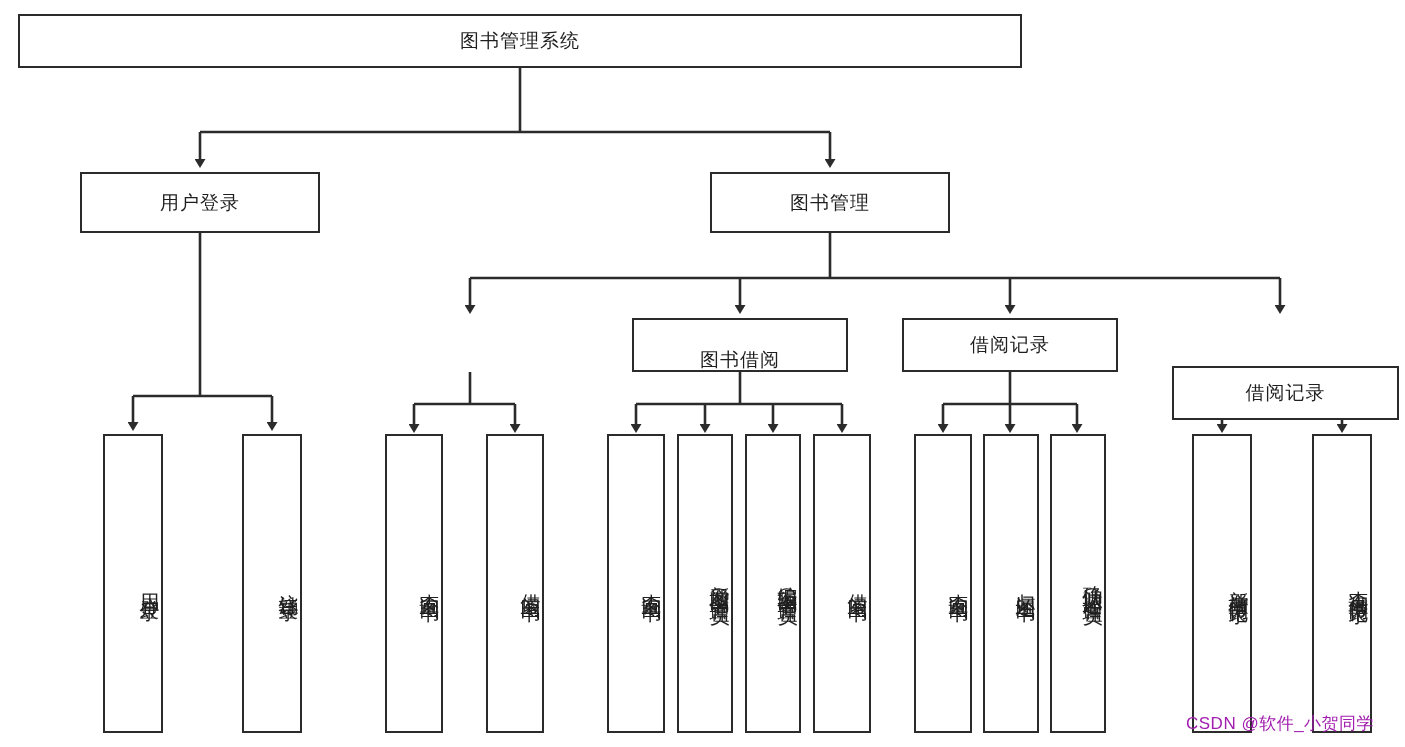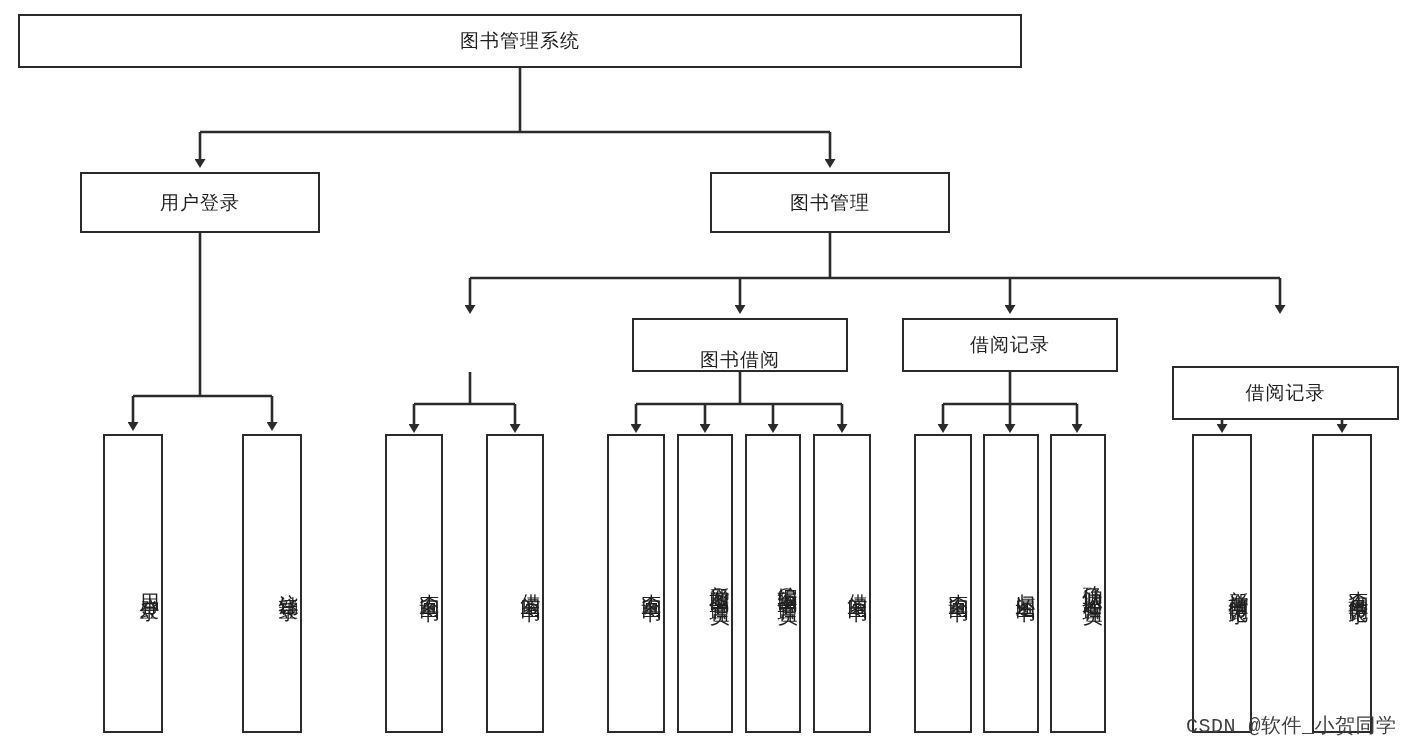--- a/index.html
+++ b/index.html
@@ -57,25 +57,25 @@
   .node.vert .label {
     display: block;
     writing-mode: vertical-rl;
     text-orientation: upright;
   }
   .node.vert.tall .label { font-size: 20px; }
   .watermark {
     position: absolute;
     left: 1186px;
     top: 712px;
-    font-size: 20px;
-    color: #404040;
+    font-size: 17px;
+    color: #a21caf;
     letter-spacing: 0.5px;
     white-space: nowrap;
-    font-family: Liberation Mono, monospace;
+    font-family: Liberation Sans, sans-serif;
   }
 </style>
 </head>
 <body>
 
 <div id="canvas">
 
   <svg id="connectors" viewBox="0 0 1405 747" xmlns="http://www.w3.org/2000/svg">
     <defs>
       <marker id="arrow" markerWidth="9" markerHeight="11" refX="1" refY="5.5" orient="auto" markerUnits="userSpaceOnUse">

